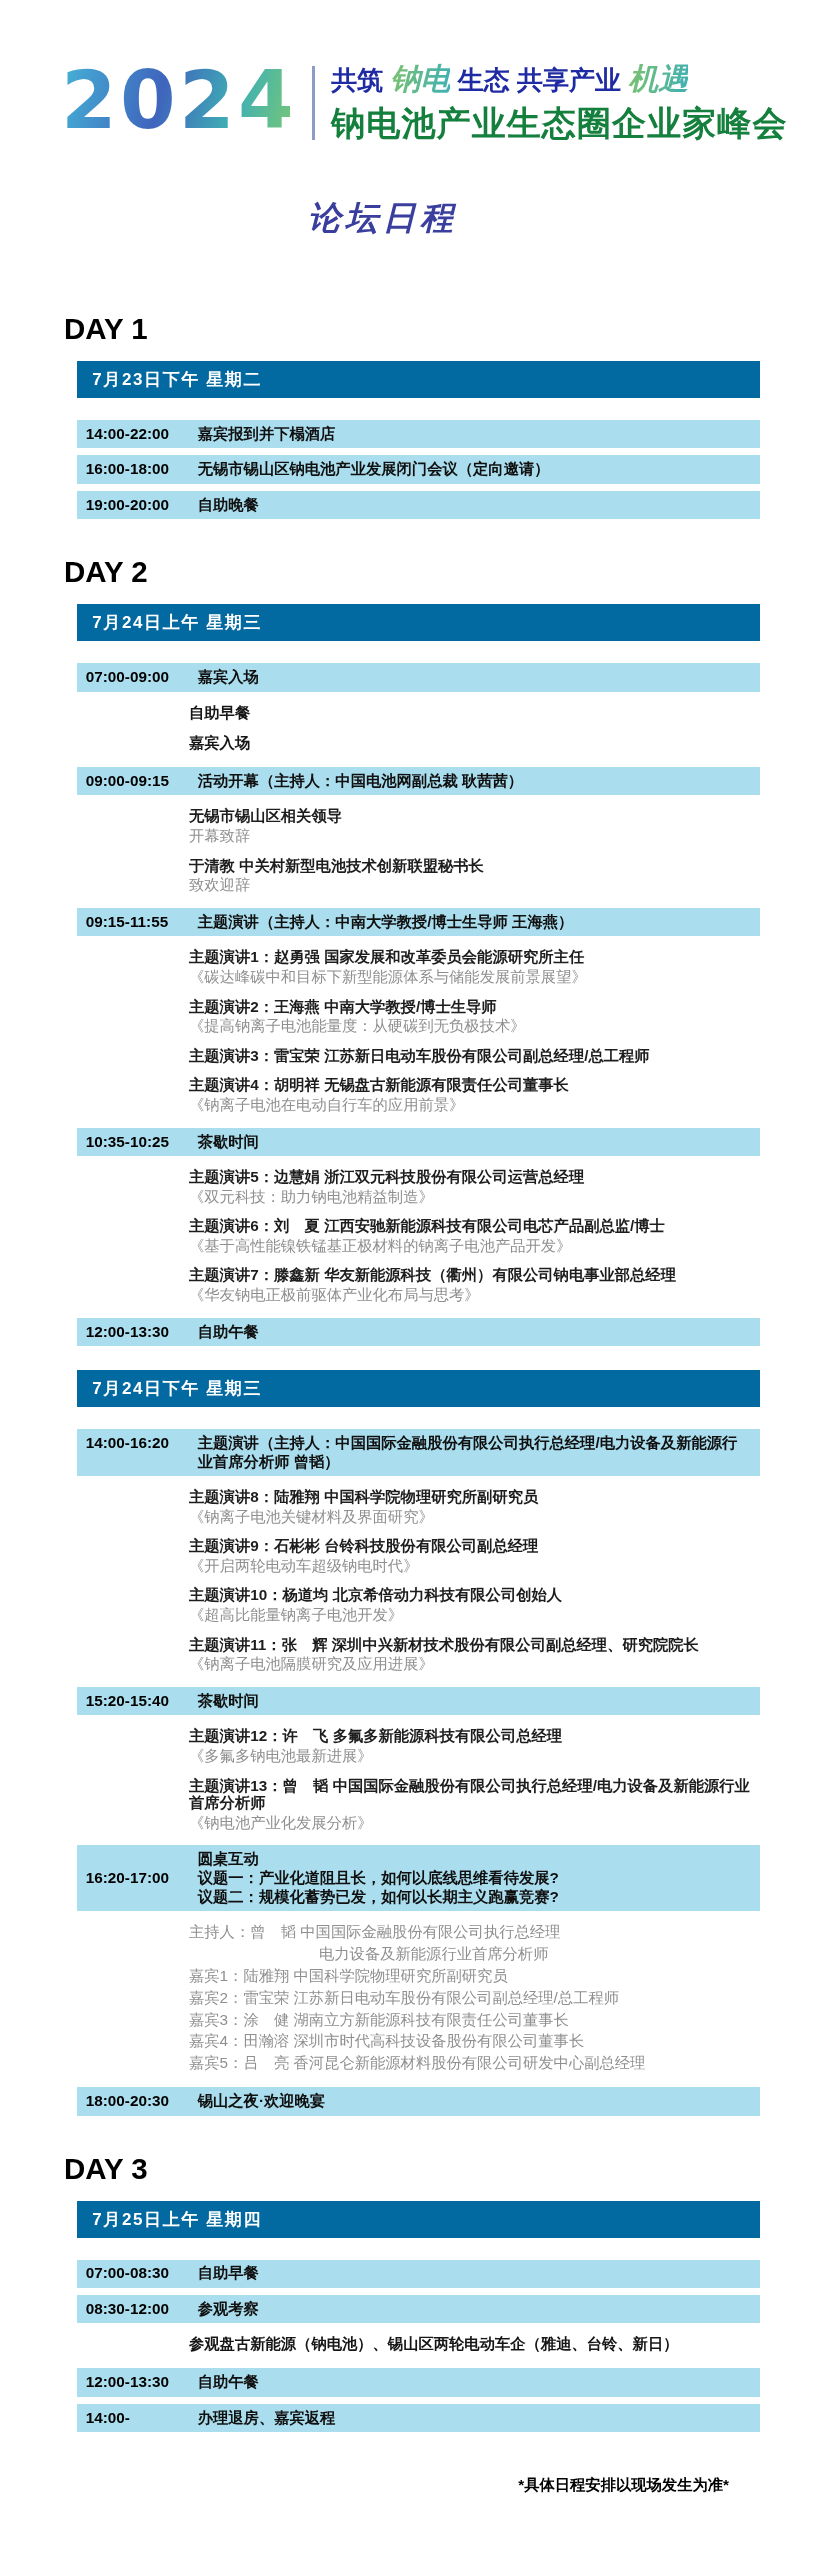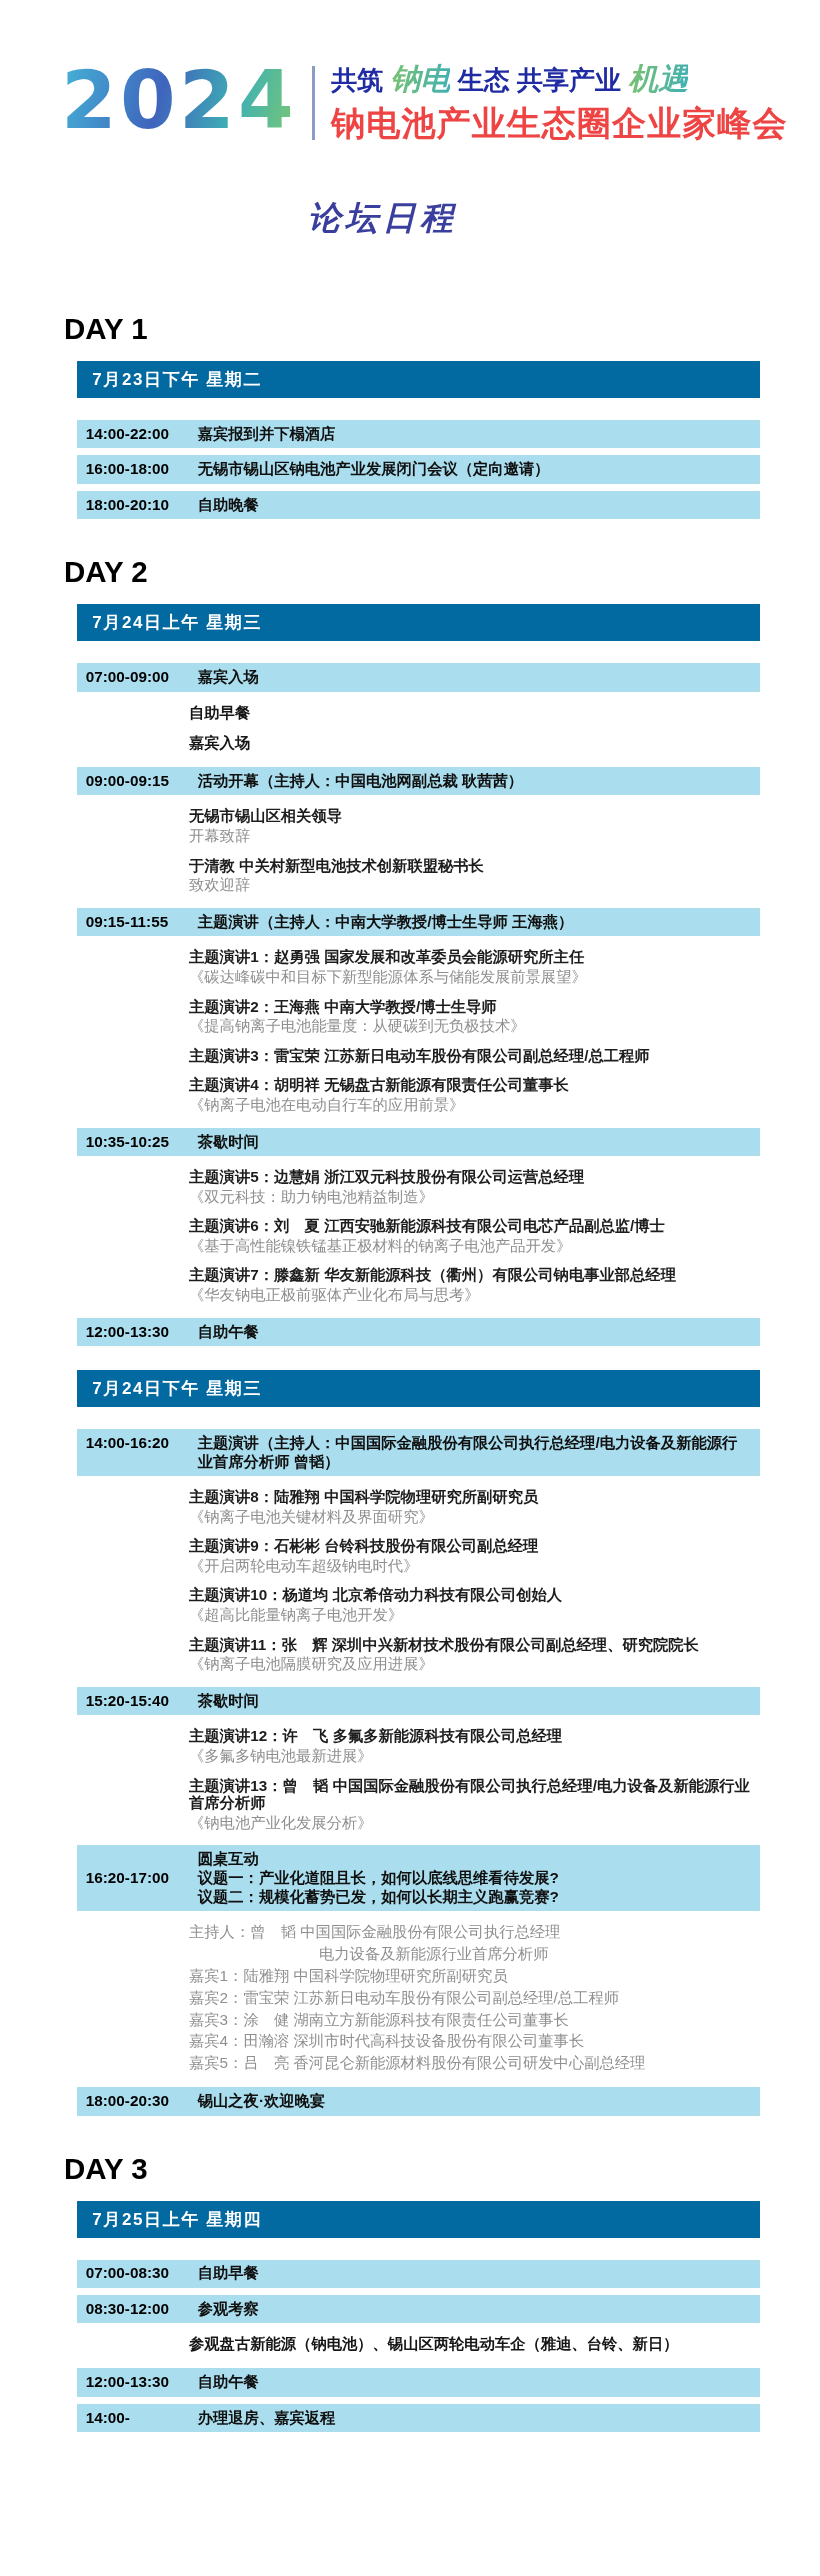--- a/index.html
+++ b/index.html
@@ -22,21 +22,21 @@
   .brand-divider{width:2.7px;background:#8d9cc6;margin:5.5px 16.4px 7.7px 15.3px;}
   .brand-lines{padding-top:1.1px;}
   .brand-line1{font-size:26px;font-weight:800;color:#1f2ba3;line-height:1.2;white-space:nowrap;}
   .brand-line1 .script{color:#4db694;font-style:italic;font-size:30px;font-weight:700;}
   @supports (-webkit-background-clip:text){
     .brand-line1 .script{
       background:linear-gradient(100deg,#7cc26d 0%,#3fb0b4 100%);
       -webkit-background-clip:text;background-clip:text;color:transparent;
     }
   }
-  .brand-line2{font-size:34px;font-weight:900;color:#ef4444;margin-top:4.4px;letter-spacing:1.1px;white-space:nowrap;}
+  .brand-line2{font-size:34px;font-weight:900;color:#15803d;margin-top:4.4px;letter-spacing:1.1px;white-space:nowrap;}
   
   .page-title{
     position:absolute;top:196px;left:0;width:765px;text-align:center;
     font-size:33px;font-weight:900;font-style:italic;color:#3a3f9e;letter-spacing:4.4px;
   }
   
   #agenda{position:absolute;top:298px;left:77px;width:683px;}
   .day-label{font-size:29.5px;line-height:29.5px;font-weight:900;color:#000;margin:38px 0 17.5px -13px;letter-spacing:0px;}
   .day:first-child .day-label{margin-top:16px;}
   .banner{
@@ -91,21 +91,21 @@
             <div class="act">嘉宾报到并下榻酒店</div>
           </div>
         </div>
         <div class="band">
           <div class="time">16:00-18:00</div>
           <div class="acts">
             <div class="act">无锡市锡山区钠电池产业发展闭门会议（定向邀请）</div>
           </div>
         </div>
         <div class="band">
-          <div class="time">18:00-20:10</div>
+          <div class="time">19:00-20:00</div>
           <div class="acts">
             <div class="act">自助晚餐</div>
           </div>
         </div>
       </div>
       <div class="day-wrap day">
         <div class="day-label">DAY 2</div>
         <div class="banner">7月24日上午 星期三</div>
         <div class="band">
           <div class="time">07:00-09:00</div>
@@ -265,15 +265,16 @@
         </div>
         <div class="band">
           <div class="time">14:00-</div>
           <div class="acts">
             <div class="act">办理退房、嘉宾返程</div>
           </div>
         </div>
       </div>
     </div>
 
+  <div class="footnote">*具体日程安排以现场发生为准*</div>
 
 </div>
 
 
 </body></html>

